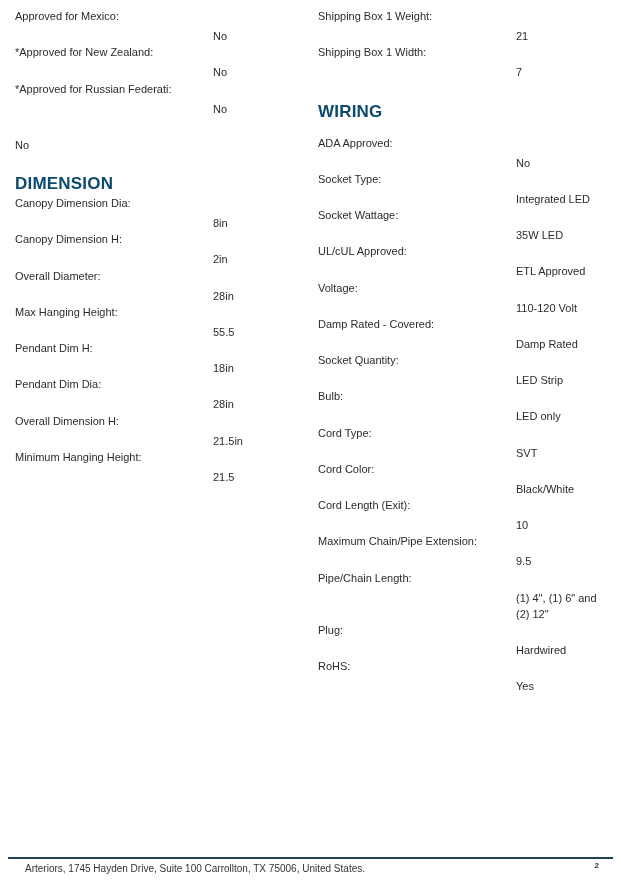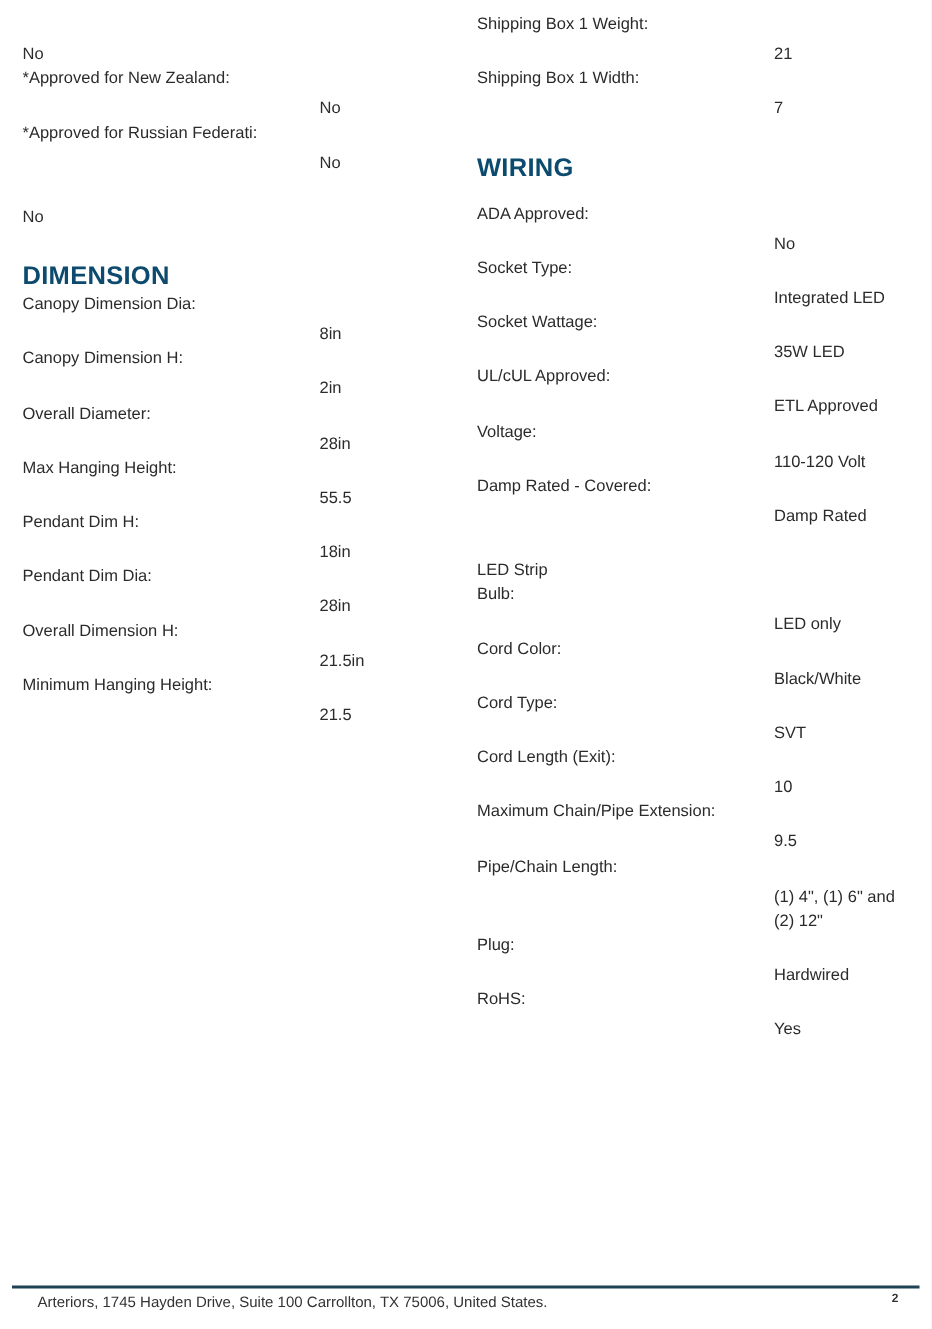--- a/index.html
+++ b/index.html
@@ -37,20 +37,21 @@
 </head>
 <body>
 
 <div class="page">
 
   <div class="col col-left">
 
     <div>
 
         <div class="spec-row">
+          <span class="spec-label">Approved for Mexico:</span>
           <span class="spec-value">No</span>
         </div>
 
         <div class="spec-row">
           <span class="spec-label">*Approved for New Zealand:</span>
           <span class="spec-value">No</span>
         </div>
 
         <div class="spec-row">
           <span class="spec-label">*Approved for Russian Federati:</span>
@@ -152,39 +153,40 @@
           <span class="spec-label">Voltage:</span>
           <span class="spec-value">110-120 Volt</span>
         </div>
 
         <div class="spec-row">
           <span class="spec-label">Damp Rated - Covered:</span>
           <span class="spec-value">Damp Rated</span>
         </div>
 
         <div class="spec-row">
+          <span class="spec-label">Socket Quantity:</span>
           <span class="spec-value">LED Strip</span>
         </div>
 
         <div class="spec-row">
           <span class="spec-label">Bulb:</span>
           <span class="spec-value">LED only</span>
         </div>
 
         <div class="spec-row">
+          <span class="spec-label">Cord Type:</span>
+          <span class="spec-value">SVT</span>
+        </div>
+
+        <div class="spec-row">
           <span class="spec-label">Cord Color:</span>
           <span class="spec-value">Black/White</span>
         </div>
 
         <div class="spec-row">
-          <span class="spec-label">Cord Type:</span>
-          <span class="spec-value">SVT</span>
-        </div>
-
-        <div class="spec-row">
           <span class="spec-label">Cord Length (Exit):</span>
           <span class="spec-value">10</span>
         </div>
 
         <div class="spec-row">
           <span class="spec-label">Maximum Chain/Pipe Extension:</span>
           <span class="spec-value">9.5</span>
         </div>
 
         <div class="spec-row">

